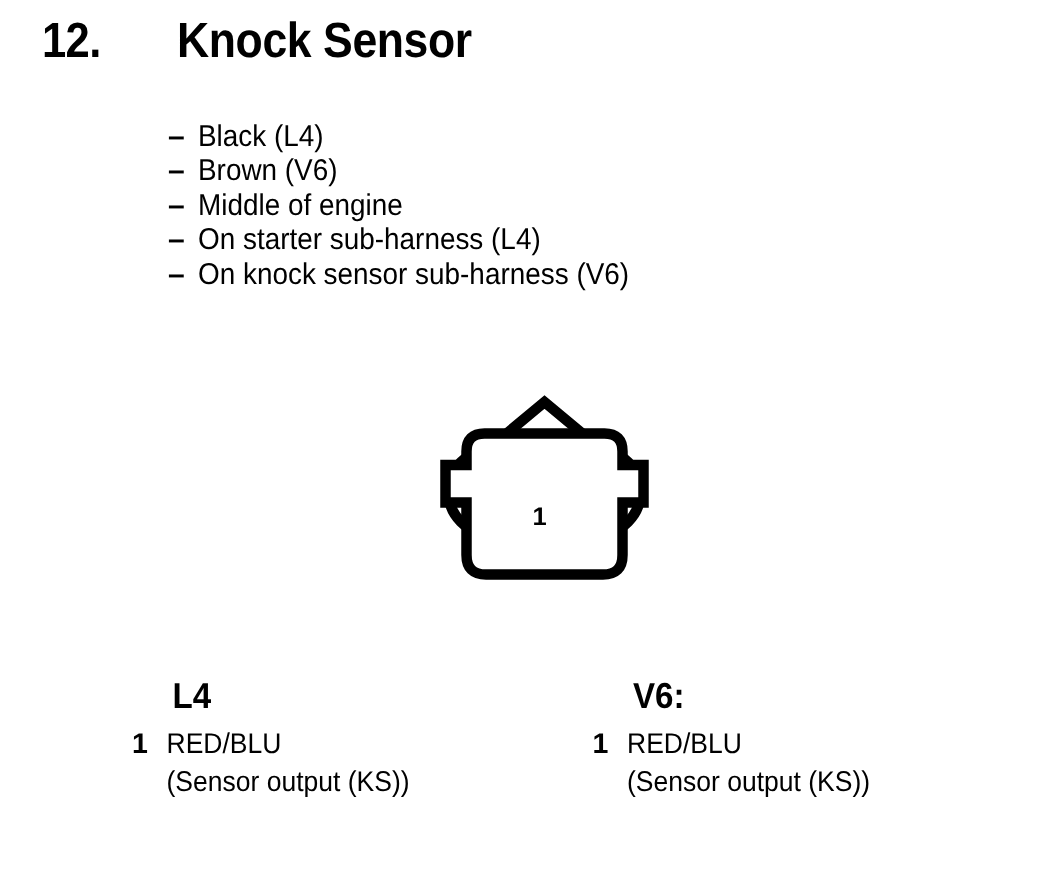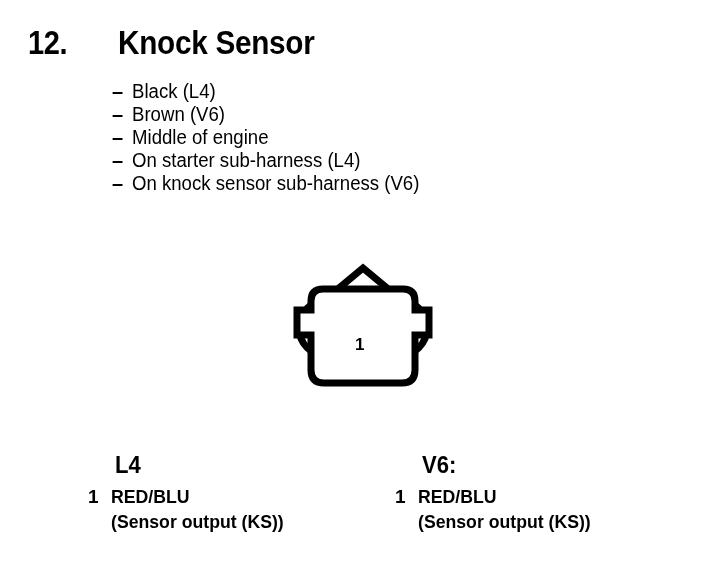--- a/index.html
+++ b/index.html
@@ -14,21 +14,21 @@
     overflow: hidden;
     font-family: "Liberation Sans", sans-serif;
     color: #000000;
     -webkit-font-smoothing: none;
   }
 
   
   .header-row {
     position: absolute;
     left: 28px;
-    top: 24px;
+    top: 8px;
     display: flex;
     align-items: flex-end;
   }
   .section-number {
     font-size: 33px;
     font-weight: bold;
     letter-spacing: -0.5px;
     width: 90px;
     transform: scaleX(0.88);
     transform-origin: left center;
@@ -125,21 +125,20 @@
   .legend-pin {
     font-size: 19px;
     font-weight: bold;
     width: 23px;
     flex: 0 0 23px;
     line-height: 25px;
     text-align: left;
   }
   .legend-wire {
     line-height: 25px;
-    font-weight: bold;
   }
   .legend-wire-name,
   .legend-wire-desc {
     font-size: 19px;
     white-space: nowrap;
     transform: scaleX(0.93);
     transform-origin: left center;
   }
 </style>
 </head>

